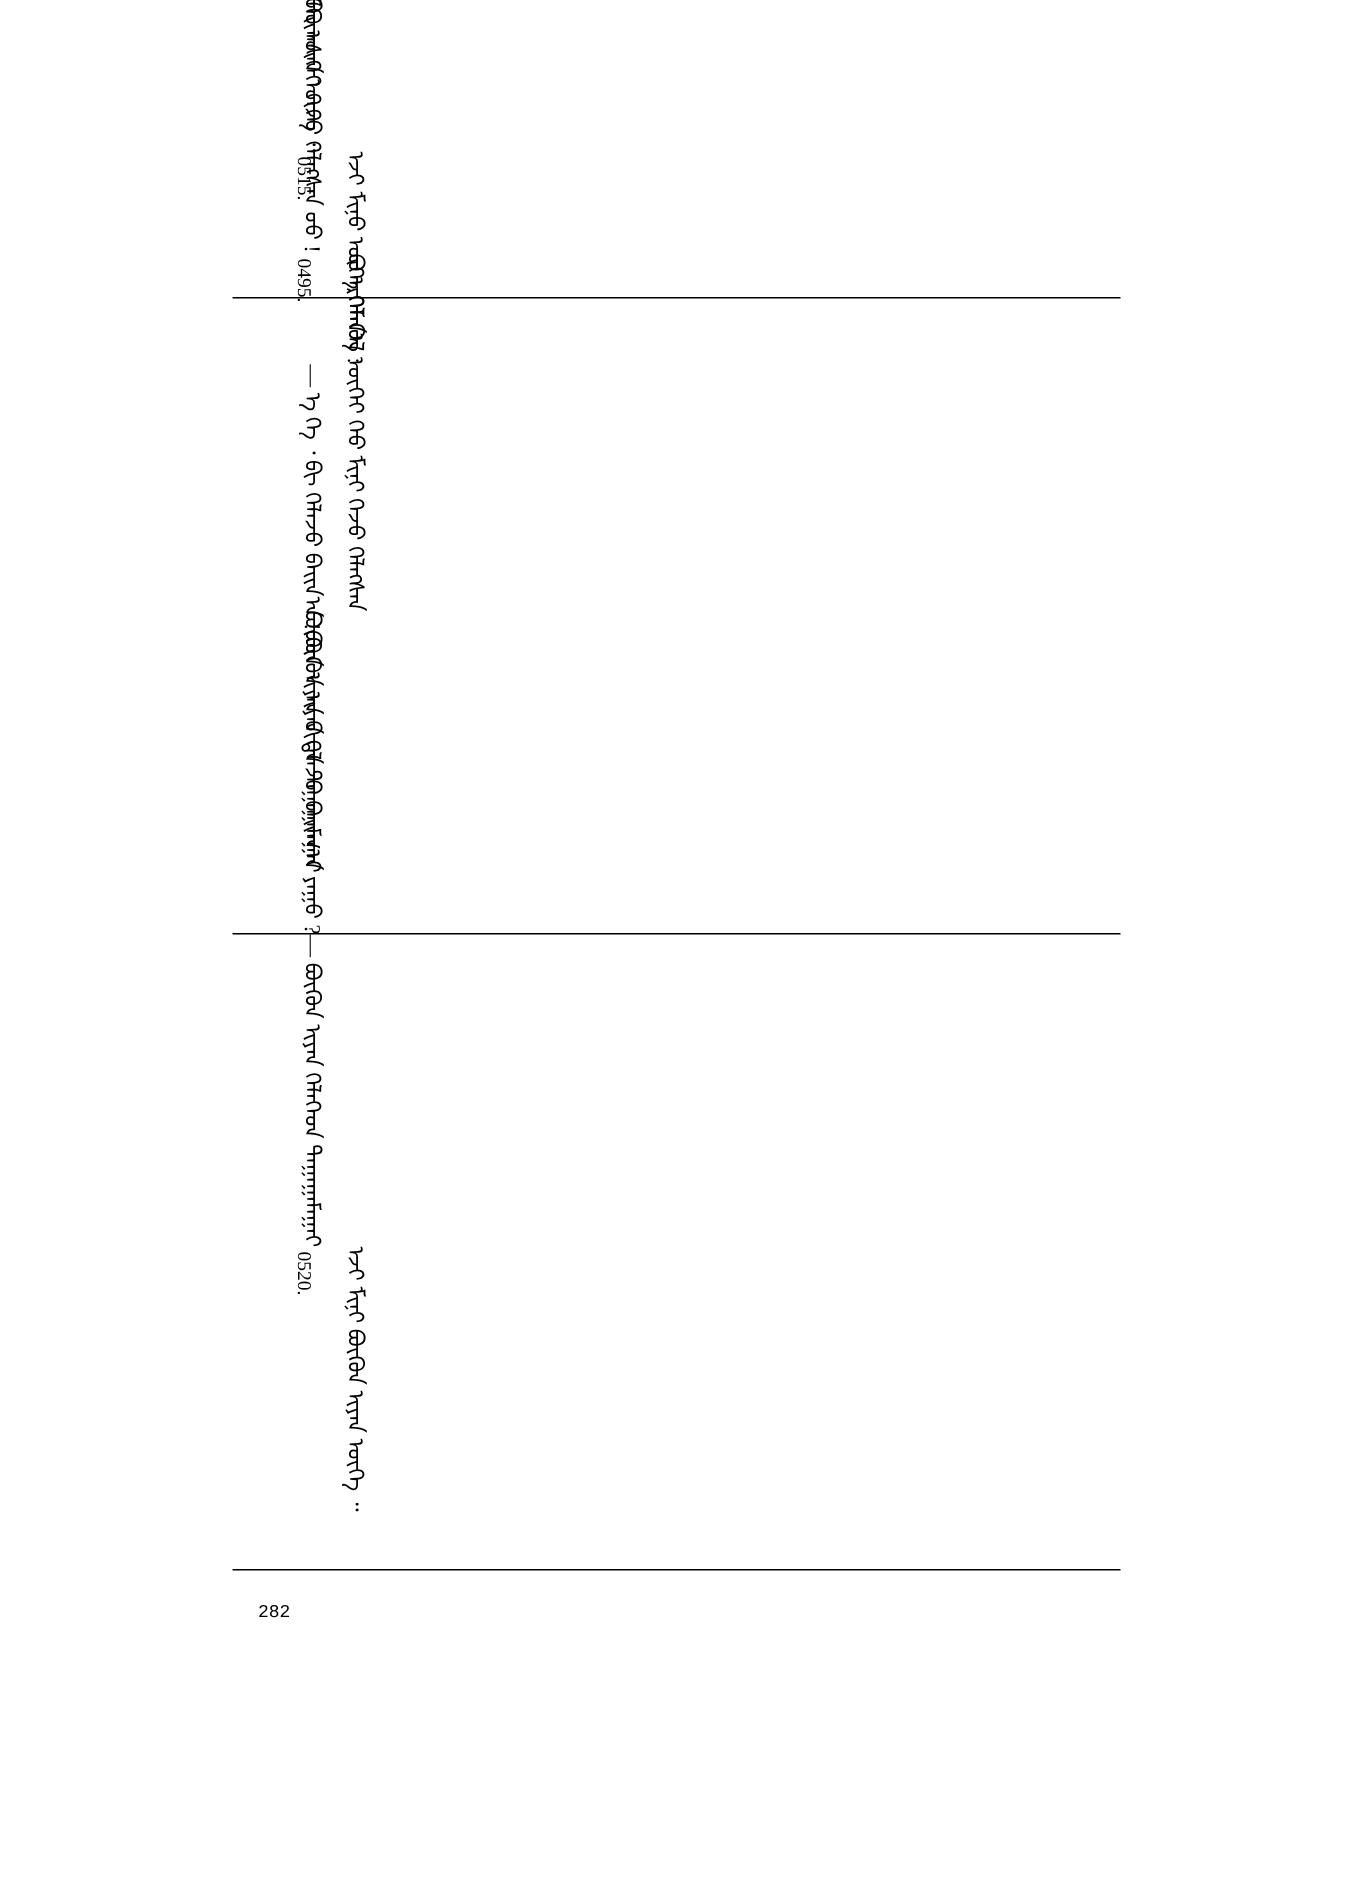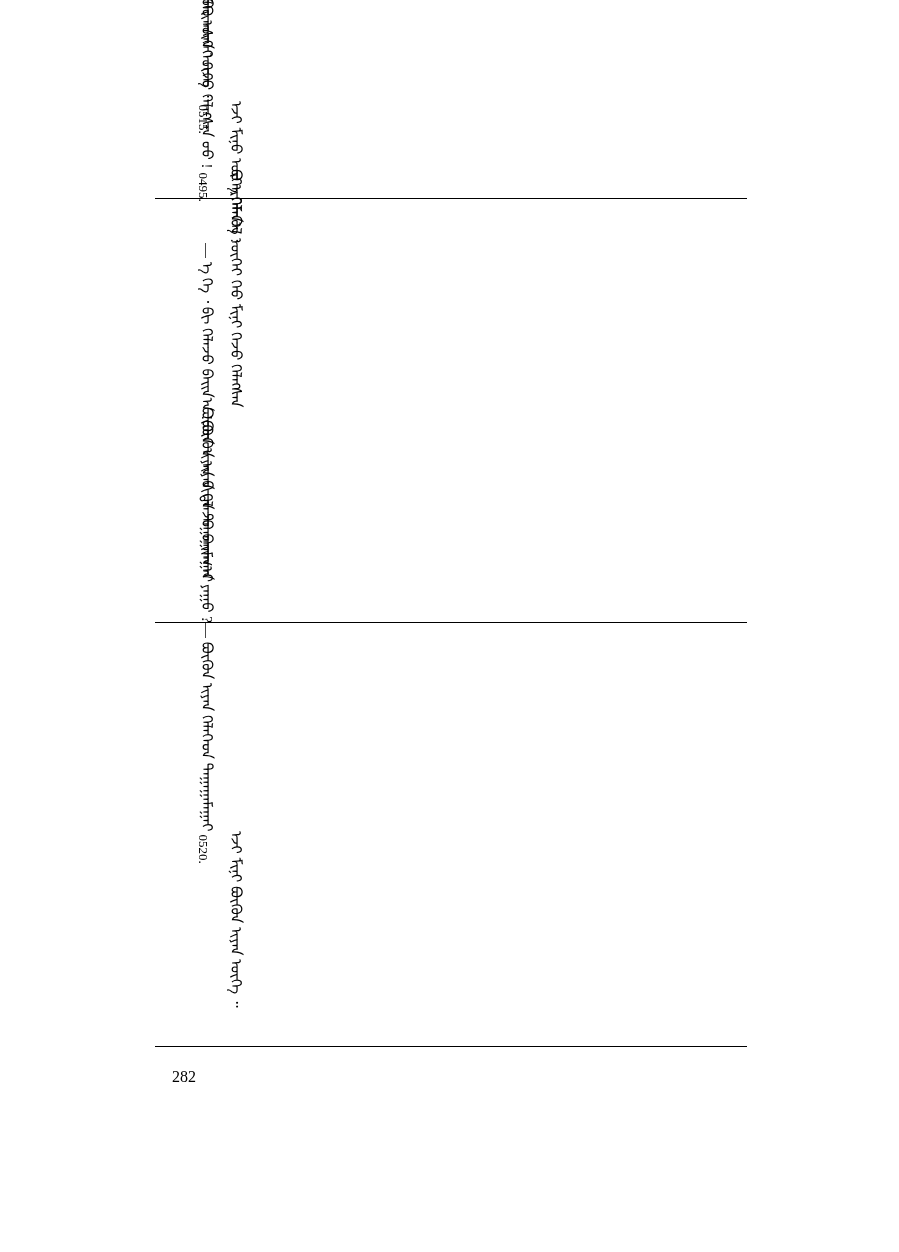--- a/index.html
+++ b/index.html
@@ -74,22 +74,22 @@
     color: #000;
     white-space: nowrap;
     letter-spacing: 0.5px;
   }
 
   
   .folio {
     position: absolute;
     left: 172px;
     top: 1068px;
-    font-size: 16px;
-    font-family: Liberation Serif, serif;
+    font-size: 12px;
+    font-family: Liberation Mono, monospace;
     color: #000;
   }
 </style>
 </head>
 <body>
 
 <div class="page">
 
   <div class="rule rule-top"></div>
   <div class="rule rule-middle"></div>

